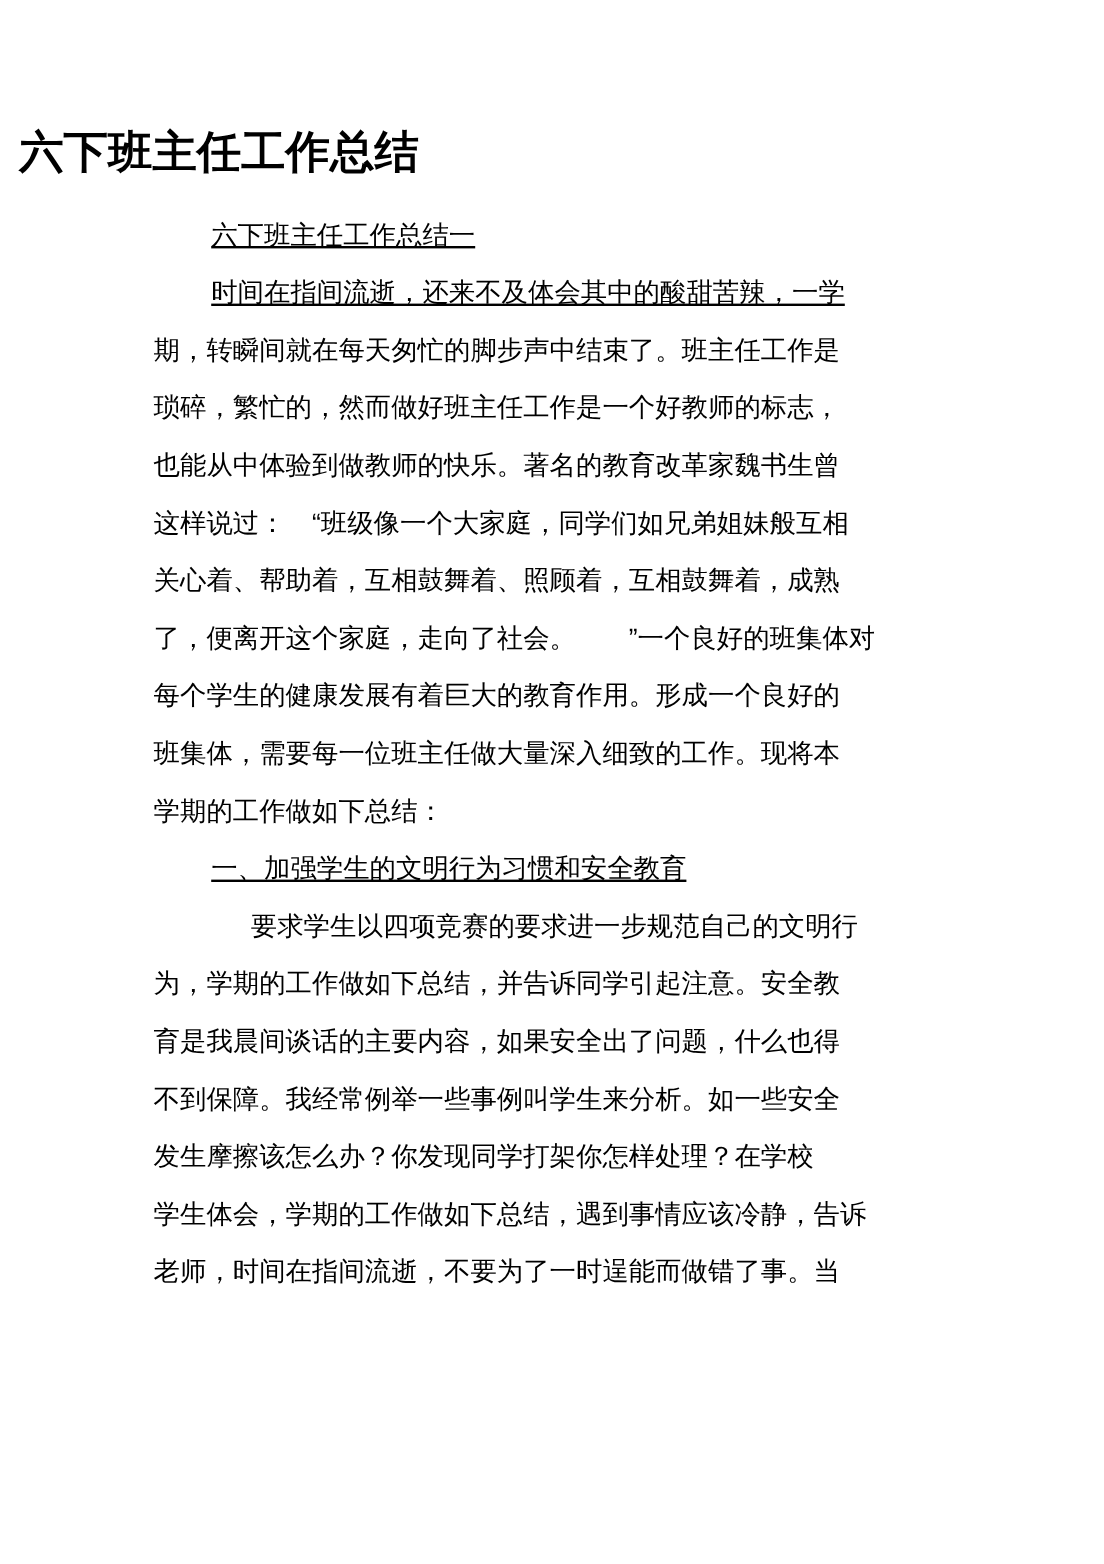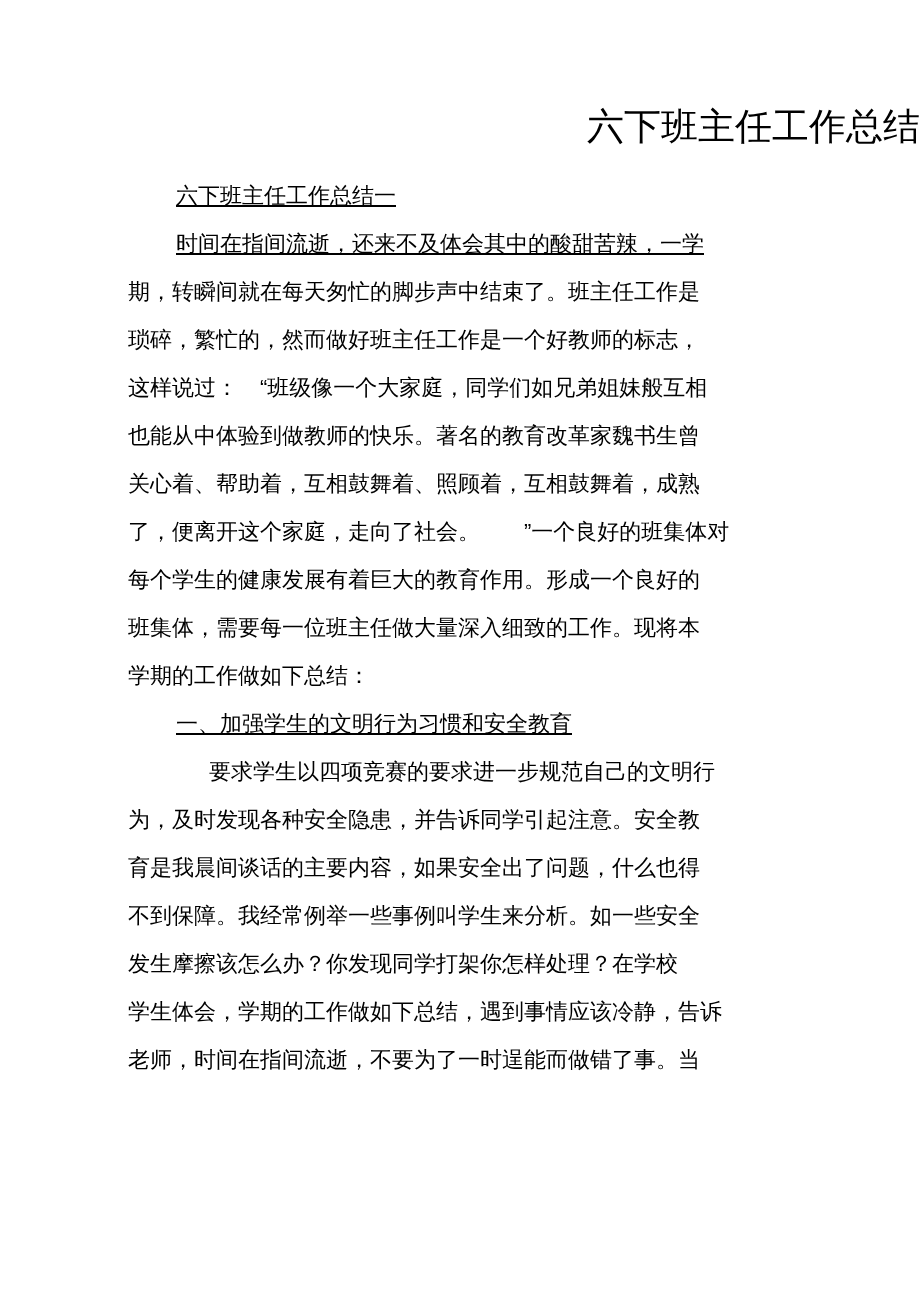--- a/index.html
+++ b/index.html
@@ -14,23 +14,23 @@
     background: #ffffff;
     overflow: hidden;
     font-family: "Liberation Sans", "DejaVu Sans", sans-serif;
     color: #000000;
   }
   .doc-title {
     position: absolute;
     left: 16px;
     right: 0;
     top: 103px;
-    text-align: right;
+    text-align: left;
     font-size: 37px;
-    font-weight: normal;
+    font-weight: bold;
     line-height: 48px;
     letter-spacing: 0px;
     white-space: nowrap;
   }
   .body-block {
     position: absolute;
     left: 128px;
     top: 172px;
     width: 700px;
   }
@@ -48,29 +48,29 @@
 </head>
 <body>
 
 <div class="page">
   <div class="doc-title">六下班主任工作总结</div>
   <div class="body-block">
       <div class="line ind2">六下班主任工作总结一</div>
       <div class="line ind2">时间在指间流逝，还来不及体会其中的酸甜苦辣，一学</div>
       <div class="line ind0">期，转瞬间就在每天匆忙的脚步声中结束了。班主任工作是</div>
       <div class="line ind0">琐碎，繁忙的，然而做好班主任工作是一个好教师的标志，</div>
+      <div class="line ind0">也能从中体验到做教师的快乐。著名的教育改革家魏书生曾</div>
       <div class="line ind0">这样说过：　“班级像一个大家庭，同学们如兄弟姐妹般互相</div>
-      <div class="line ind0">也能从中体验到做教师的快乐。著名的教育改革家魏书生曾</div>
       <div class="line ind0">关心着、帮助着，互相鼓舞着、照顾着，互相鼓舞着，成熟</div>
       <div class="line ind0">了，便离开这个家庭，走向了社会。　　”一个良好的班集体对</div>
       <div class="line ind0">每个学生的健康发展有着巨大的教育作用。形成一个良好的</div>
       <div class="line ind0">班集体，需要每一位班主任做大量深入细致的工作。现将本</div>
       <div class="line ind0">学期的工作做如下总结：</div>
       <div class="line ind2">一、加强学生的文明行为习惯和安全教育</div>
       <div class="line ind3">要求学生以四项竞赛的要求进一步规范自己的文明行</div>
-      <div class="line ind0">为，及时发现各种安全隐患，并告诉同学引起注意。安全教</div>
+      <div class="line ind0">为，学期的工作做如下总结，并告诉同学引起注意。安全教</div>
       <div class="line ind0">育是我晨间谈话的主要内容，如果安全出了问题，什么也得</div>
       <div class="line ind0">不到保障。我经常例举一些事例叫学生来分析。如一些安全</div>
       <div class="line ind0">发生摩擦该怎么办？你发现同学打架你怎样处理？在学校</div>
       <div class="line ind0">学生体会，学期的工作做如下总结，遇到事情应该冷静，告诉</div>
       <div class="line ind0">老师，时间在指间流逝，不要为了一时逞能而做错了事。当</div>
     </div>
 </div>
 
 </body></html>

